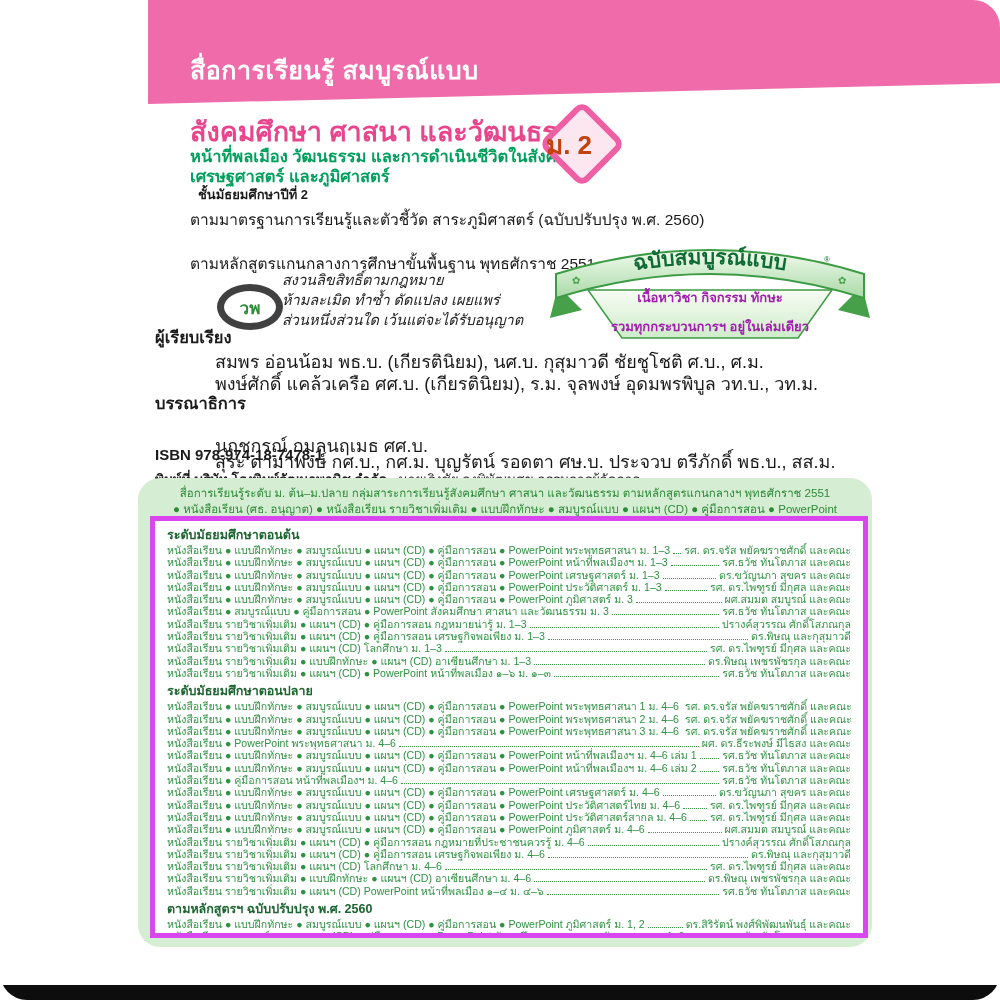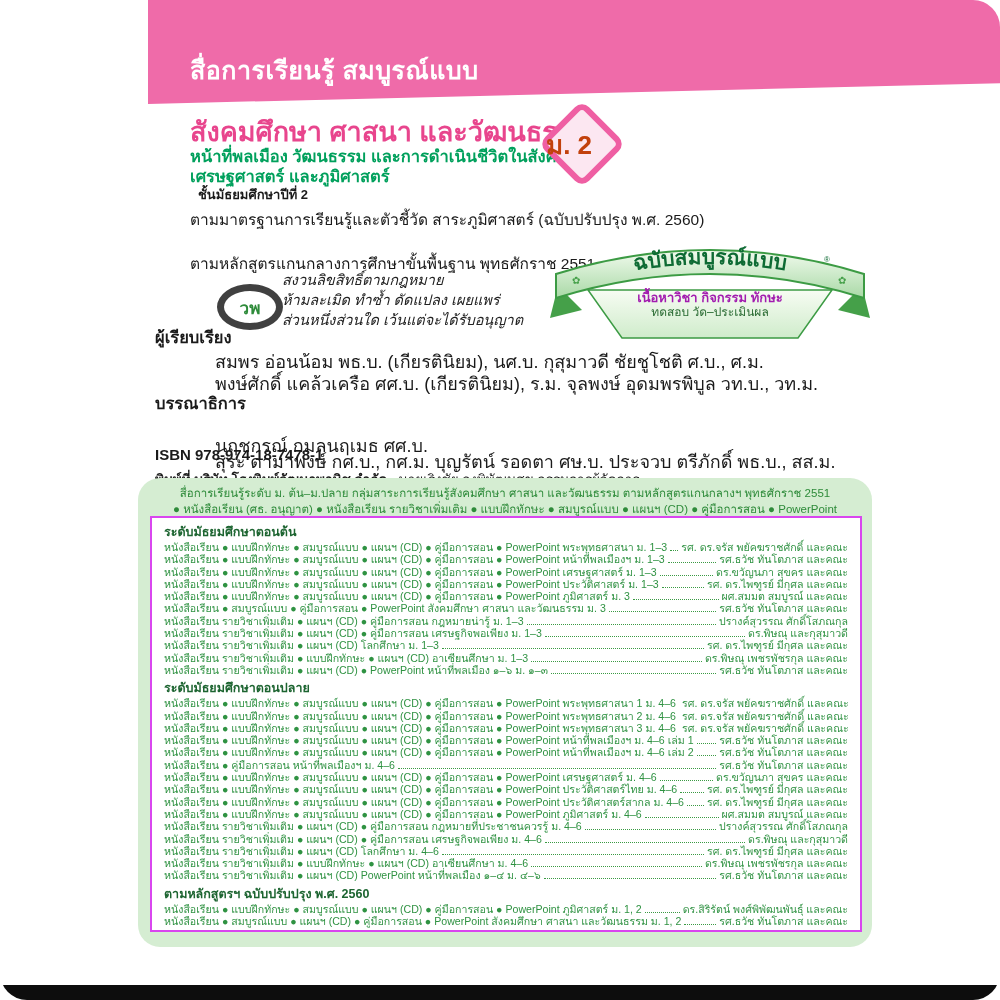--- a/index.html
+++ b/index.html
@@ -50,21 +50,21 @@
 
   #isbn{left:155px;top:446px;font-size:15px;font-weight:bold;}
   #imprint{left:155px;top:468px;font-size:13.5px;}
   #imprint b{font-weight:bold;}
 
   
   #catalog-box{left:138px;top:478px;width:734px;height:469px;background:#d5edd2;border-radius:22px;}
   .strip-line{left:138px;width:734px;text-align:center;color:#2e8b3a;font-size:11.5px;}
   #strip1{top:484px;} #strip2{top:500px;font-weight:normal;}
   #catalog-panel{left:150px;top:516px;width:684px;height:408px;background:#ffffff;
-                 border:2px solid #d946ef;padding:4px 12px 0 12px;overflow:hidden;}
+                 border:5px solid #d946ef;padding:4px 12px 0 12px;overflow:hidden;}
   .cat-heading{font-size:12.5px;line-height:17px;font-weight:bold;color:#1c6430;margin-top:4px;}
   .cat-heading:first-child{margin-top:2px;}
   .cat-row{display:flex;align-items:baseline;font-size:10.6px;line-height:12.3px;color:#2f9242;white-space:nowrap;}
   .cat-row .ci{flex:0 0 auto;}
   .cat-row .dots{flex:1 1 auto;border-bottom:1px dotted #3a9a43;margin:0 3px;height:9px;}
   .cat-row .ca{flex:0 0 auto;}
 
   
   #bottom-bar{left:0;top:985px;width:1000px;height:15px;background:#0d0d0d;}
 </style>
@@ -117,21 +117,21 @@
       <text font-size="10" fill="#45a049">
         <tspan x="290" y="46">✿</tspan>
       </text>
       <text font-size="21" font-weight="bold" fill="#0e6b34">
         <textPath href="#arcmid" startOffset="50%" text-anchor="middle">ฉบับสมบูรณ์แบบ</textPath>
       </text>
       <text x="276" y="24" font-size="8" fill="#0e6b34">®</text>
     </svg>
   </div>
   <div id="ribbon-line1" class="abs ribbon-line">เนื้อหาวิชา กิจกรรม ทักษะ</div>
-  <div id="ribbon-line2" class="abs ribbon-line">ทดสอบ วัด–ประเมินผล</div>
+  <div id="ribbon-line3" class="abs ribbon-line">รวมทุกกระบวนการฯ อยู่ในเล่มเดียว</div>
 
   <div id="authors-heading" class="abs role-heading">ผู้เรียบเรียง</div>
   <div id="auth1" class="abs person-line">สมพร อ่อนน้อม พธ.บ. (เกียรตินิยม), นศ.บ. กุสุมาวดี ชัยชูโชติ ศ.บ., ศ.ม.</div>
   <div id="auth2" class="abs person-line">พงษ์ศักดิ์ แคล้วเครือ ศศ.บ. (เกียรตินิยม), ร.ม. จุลพงษ์ อุดมพรพิบูล วท.บ., วท.ม.</div>
 
   <div id="editors-heading" class="abs role-heading">บรรณาธิการ</div>
   <div id="edit1" class="abs person-line">สุระ ดามาพงษ์ กศ.บ., กศ.ม. บุญรัตน์ รอดตา ศษ.บ. ประจวบ ตรีภักดิ์ พธ.บ., สส.ม.</div>
   <div id="edit2" class="abs person-line">นฤชกรณ์ กมลนฤเมธ ศศ.บ.</div>
 
   <div id="isbn" class="abs">ISBN 978-974-18-7478-1</div>
@@ -211,20 +211,25 @@
           <span class="ci">หนังสือเรียน ● แบบฝึกทักษะ ● สมบูรณ์แบบ ● แผนฯ (CD) ● คู่มือการสอน ● PowerPoint พระพุทธศาสนา 2 ม. 4–6</span>
           <span class="dots"></span>
           <span class="ca">รศ. ดร.จรัส พยัคฆราชศักดิ์ และคณะ</span>
         </div>
         <div class="cat-row">
           <span class="ci">หนังสือเรียน ● แบบฝึกทักษะ ● สมบูรณ์แบบ ● แผนฯ (CD) ● คู่มือการสอน ● PowerPoint พระพุทธศาสนา 3 ม. 4–6</span>
           <span class="dots"></span>
           <span class="ca">รศ. ดร.จรัส พยัคฆราชศักดิ์ และคณะ</span>
         </div>
         <div class="cat-row">
+          <span class="ci">หนังสือเรียน ● PowerPoint พระพุทธศาสนา ม. 4–6</span>
+          <span class="dots"></span>
+          <span class="ca">ผศ. ดร.ธีระพงษ์ มีไธสง และคณะ</span>
+        </div>
+        <div class="cat-row">
           <span class="ci">หนังสือเรียน ● แบบฝึกทักษะ ● สมบูรณ์แบบ ● แผนฯ (CD) ● คู่มือการสอน ● PowerPoint หน้าที่พลเมืองฯ ม. 4–6 เล่ม 1</span>
           <span class="dots"></span>
           <span class="ca">รศ.ธวัช ทันโตภาส และคณะ</span>
         </div>
         <div class="cat-row">
           <span class="ci">หนังสือเรียน ● แบบฝึกทักษะ ● สมบูรณ์แบบ ● แผนฯ (CD) ● คู่มือการสอน ● PowerPoint หน้าที่พลเมืองฯ ม. 4–6 เล่ม 2</span>
           <span class="dots"></span>
           <span class="ca">รศ.ธวัช ทันโตภาส และคณะ</span>
         </div>
         <div class="cat-row">

